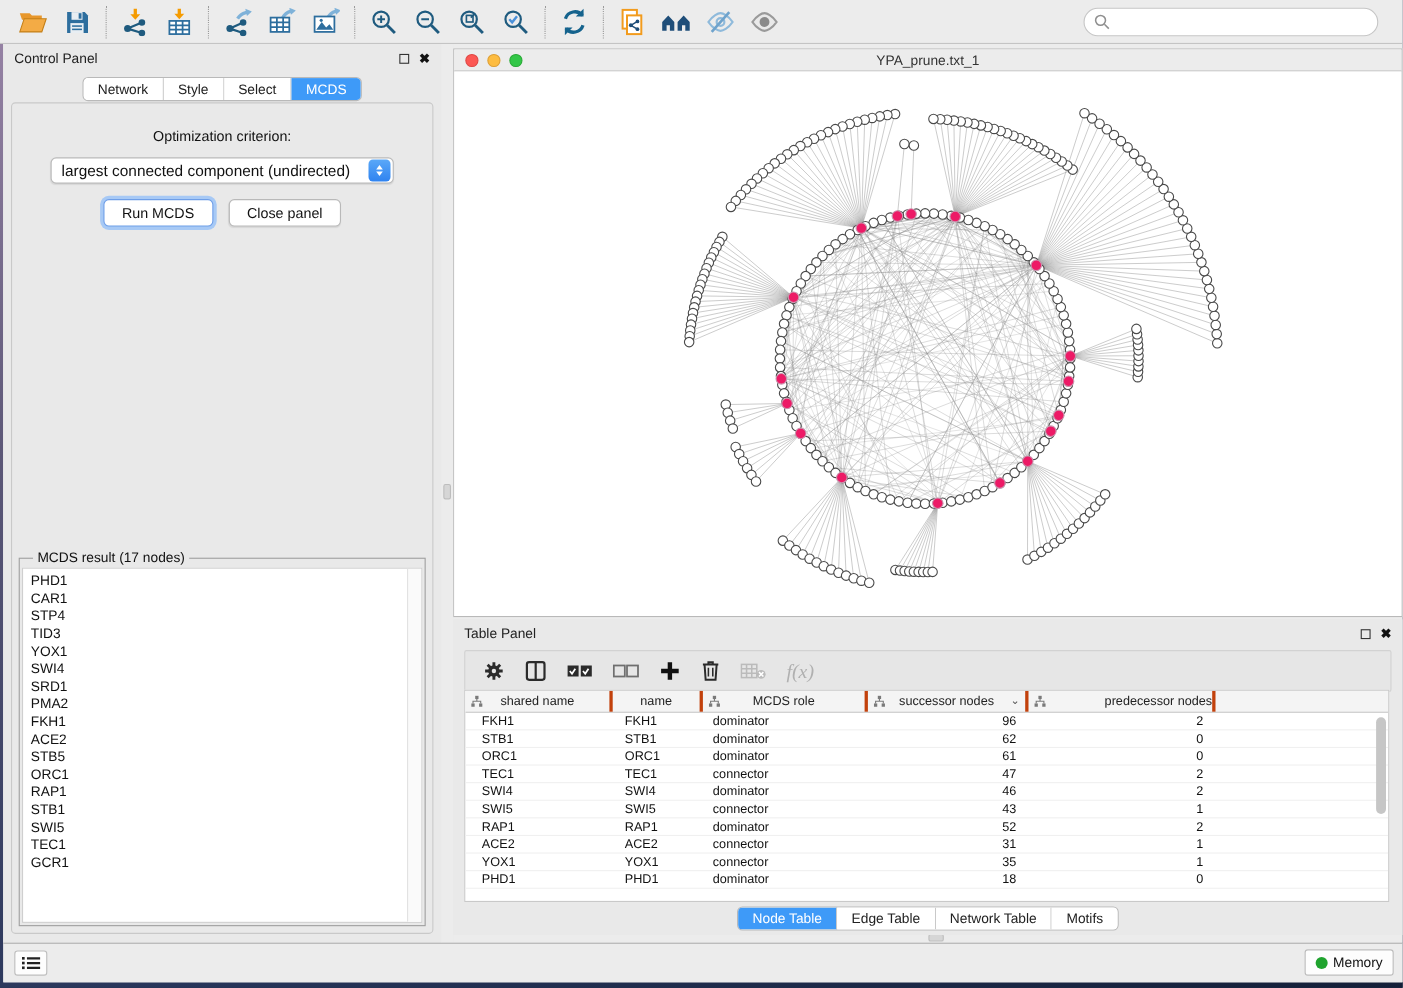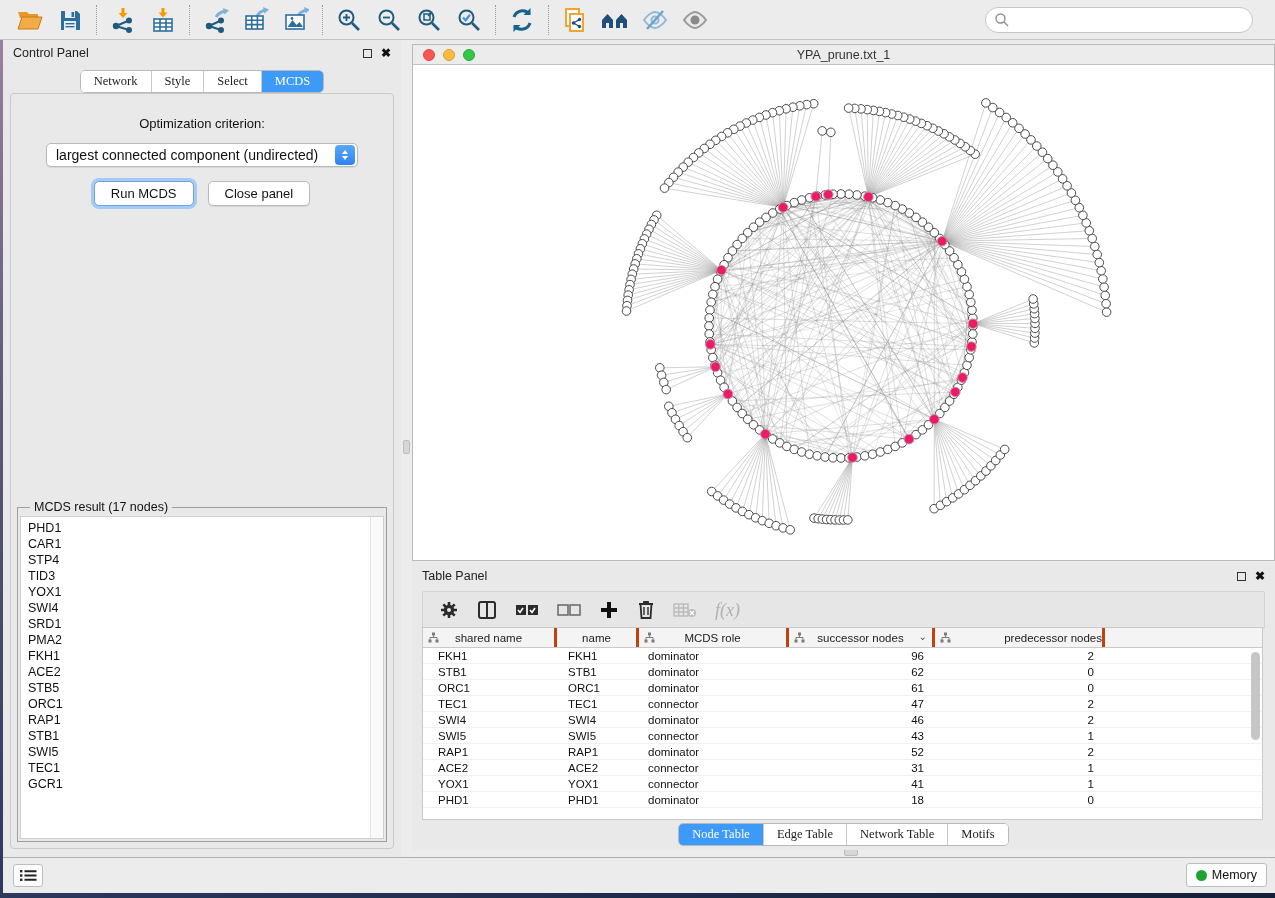--- a/index.html
+++ b/index.html
@@ -24,21 +24,21 @@
 
   
   .control-panel { position:absolute; left:0; top:0; width:398px; bottom:0; background:#e9e9e9; }
   .panel-titlebar { height:26px; display:flex; align-items:center; padding:0 10px; }
   .panel-title { font-size:12.5px; color:#222; }
   .panel-ctrls { margin-left:auto; display:flex; gap:9px; align-items:center; }
   .float-box { width:9px; height:9px; border:1.5px solid #333; background:transparent; }
   .close-x { font-size:12px; font-weight:bold; color:#111; line-height:9px; }
 
   .cp-tabs { display:flex; justify-content:center; margin-top:4px; }
-  .seg { display:flex; border:1px solid #b9b9b9; border-radius:5px; overflow:hidden; background:#fff;font-family:Liberation Serif, serif; }
+  .seg { display:flex; border:1px solid #b9b9b9; border-radius:5px; overflow:hidden; background:#fff; }
   .seg .tab { padding:3px 13px; font-size:12.5px; color:#222; background:#fff;
     border-right:1px solid #c9c9c9; }
   .seg .tab:last-child { border-right:none; }
   .seg .tab.active { background:#3e9af8; color:#fff; }
 
   .cp-content { position:absolute; left:7px; right:7px; top:53px; bottom:8px;
     background:#e9e9e9; border:1px solid #c9c9c9; border-radius:4px; }
   .opt-label { text-align:center; margin-top:22px; font-size:13px; color:#111; }
   .dropdown { margin:12px auto 0; width:312px; height:24px; background:#fff;
     border:1px solid #b9b9b9; border-radius:5px; display:flex; align-items:center;
@@ -1225,21 +1225,21 @@
                 <div class="td c0">ACE2</div>
                 <div class="td c1">ACE2</div>
                 <div class="td c2">connector</div>
                 <div class="td c3">31</div>
                 <div class="td c4">1</div>
               </div>
               <div class="tr">
                 <div class="td c0">YOX1</div>
                 <div class="td c1">YOX1</div>
                 <div class="td c2">connector</div>
-                <div class="td c3">41</div>
+                <div class="td c3">35</div>
                 <div class="td c4">1</div>
               </div>
               <div class="tr">
                 <div class="td c0">PHD1</div>
                 <div class="td c1">PHD1</div>
                 <div class="td c2">dominator</div>
                 <div class="td c3">18</div>
                 <div class="td c4">0</div>
               </div>
             </div>

